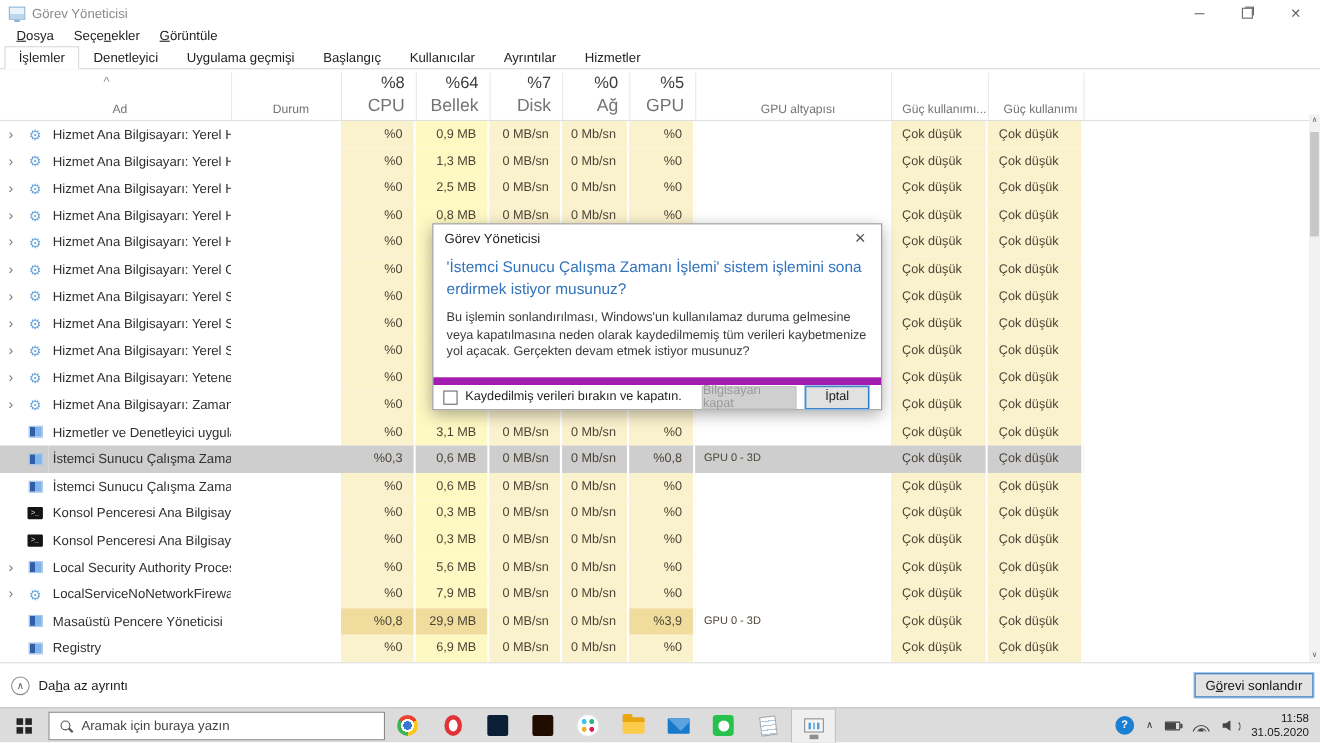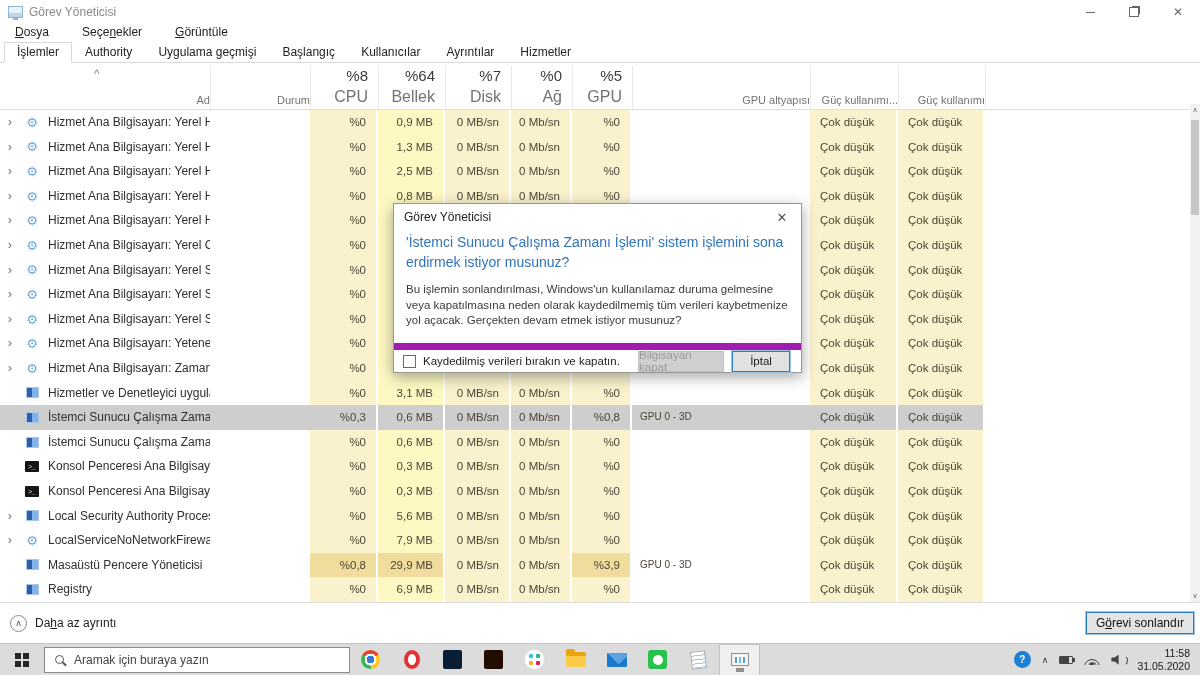--- a/index.html
+++ b/index.html
@@ -9,34 +9,34 @@
 
   
   .titlebar{position:absolute;top:0;left:0;right:0;height:24px;display:flex;align-items:center;padding-left:8px}
   .tm-appicon{width:15px;height:12px;border:1px solid #8fb2d5;background:linear-gradient(180deg,#eaf3fb 0 60%,#bcd6ee 60%);position:relative;margin-right:6px}
   .tm-appicon::after{content:"";position:absolute;left:4px;bottom:-3px;width:5px;height:2px;background:#8fb2d5}
   .win-title{font-size:12px;color:#8a8a8a}
   .win-controls{margin-left:auto;display:flex}
   .wc{width:44px;height:24px;display:flex;align-items:center;justify-content:center;color:#666;font-size:12px}
   .wc-min::before{content:"";width:9px;height:1px;background:#666}
   .wc-max::before{content:"";width:8px;height:8px;border:1px solid #666;background:#fff;box-shadow:2px -2px 0 -1px #666}
-  .menubar{position:absolute;top:24px;left:0;height:18px;display:flex;gap:19px;padding-left:8px;font-size:12px;color:#222}
+  .menubar{position:absolute;top:24px;left:0;height:18px;display:flex;gap:4px;padding-left:8px;font-size:12px;color:#222}
   .menu-item{padding:1px 7px}
   .tabbar{position:absolute;top:42px;left:0;right:0;height:21px;display:flex;padding-left:4px;border-bottom:1px solid #d9d9d9;font-size:12px}
   .tab{padding:2px 12px 3px;border:1px solid transparent;color:#222;margin-bottom:-1px}
   .tab.active{border-color:#d9d9d9;border-bottom-color:#fff;background:#fff}
 
   
   .grid-cols{display:grid;grid-template-columns:20px 24px 166px 100px 68px 67px 66px 61px 60px 178px 88px 87px 1fr}
   .tm-header{position:absolute;top:66px;left:0;width:1190px;height:44px;border-bottom:1px solid #dfdfdf}
   .h-cell{border-left:1px solid #e8e8e8;display:flex;flex-direction:column;justify-content:flex-end;padding:3px 0}
   .h-cell.first{border-left:none}
   .h-num{font-size:15px;color:#3c3c3c;text-align:right;padding-right:10px;margin-top:-2px;flex:1}
   .h-lab{font-size:16px;color:#737373;text-align:right;padding-right:10px}
-  .h-lab-left{font-size:11px;color:#737373;text-align:right;padding-left:8px}
+  .h-lab-left{font-size:11px;color:#737373;text-align:center;padding-left:8px}
   .sort-arrow{position:absolute;left:94px;top:1px;font-size:12px;color:#8f8f8f}
   .tm-body{position:absolute;top:110px;left:0;width:1190px}
   .row{height:24.6px}
   .row>span{display:block;line-height:24.6px;overflow:hidden;white-space:nowrap}
   .c-chev{text-align:center;color:#7a7a7a;font-size:13px}
   .c-icon{display:flex !important;align-items:center;justify-content:center}
   .c-name{font-size:12px;color:#2f2f2f;padding-left:4px}
   .heat{background:#faf1cd;border-right:2px solid #fff;font-size:11.5px;color:#4c4537;text-align:right;padding-right:10px}
   .heat.heat2{background:#fef9c3}
   .heat.warm{background:#f0dd9d}
@@ -133,21 +133,21 @@
 
       <span class="menu-item"><span>Seçe</span><span class="u">n</span><span>ekler</span></span>
 
       <span class="menu-item"><span></span><span class="u">G</span><span>örüntüle</span></span>
     </div>
 
   <div class="tabbar">
 
       <span class="tab active">İşlemler</span>
 
-      <span class="tab">Authority</span>
+      <span class="tab">Denetleyici</span>
 
       <span class="tab">Uygulama geçmişi</span>
 
       <span class="tab">Başlangıç</span>
 
       <span class="tab">Kullanıcılar</span>
 
       <span class="tab">Ayrıntılar</span>
 
       <span class="tab">Hizmetler</span>

